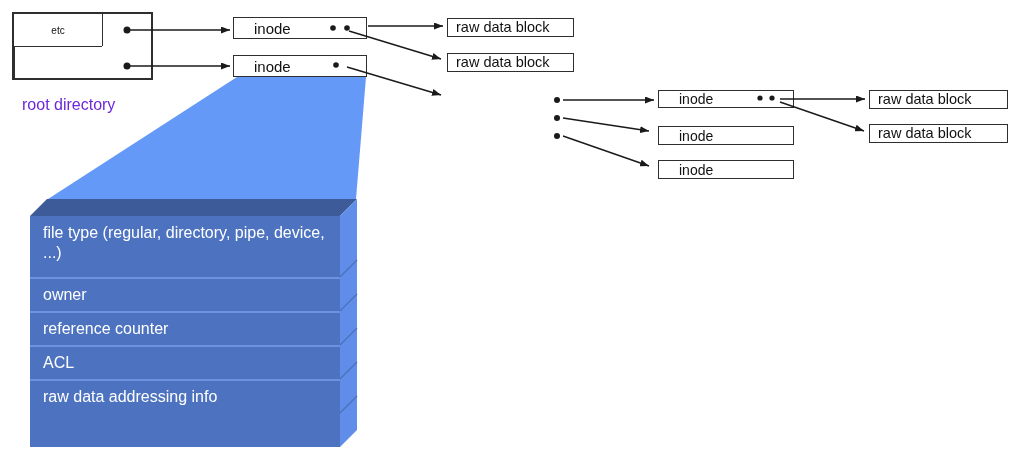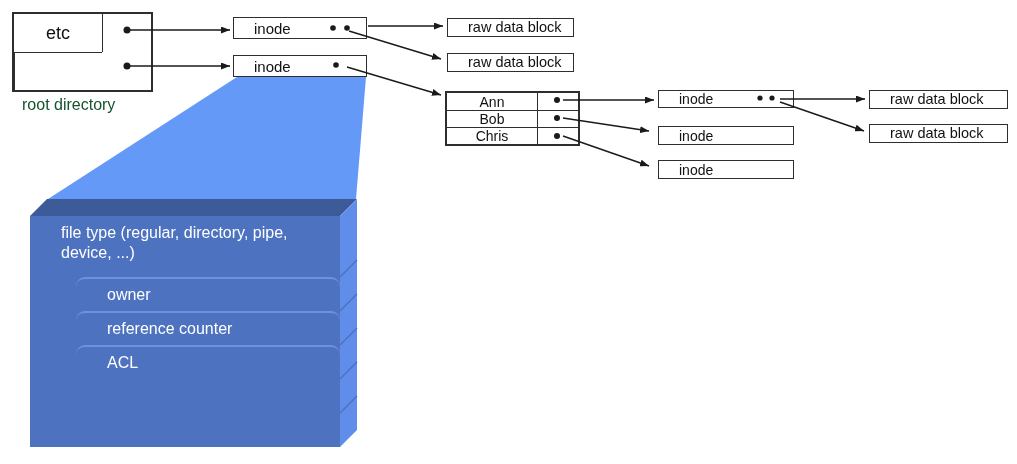--- a/index.html
+++ b/index.html
@@ -15,48 +15,48 @@
   .side-sep{stroke:var(--side-sep);stroke-width:1.5;}
   .edge{stroke:var(--arrow);stroke-width:1.4;fill:none;}
   .dot{fill:var(--arrow);}
 
   .box{
     position:absolute;background:#fff;border:1.5px solid #2e2e2e;
     box-sizing:border-box;display:flex;align-items:center;
     font-size:15px;line-height:1;white-space:nowrap;
   }
   .pad10{padding-left:20px;}
-  .pad8{padding-left:20px;}
+  .pad8{padding-left:8px;}
 
   .tbl{position:absolute;box-sizing:border-box;border:2px solid #2e2e2e;display:grid;background:#fff;}
   .tbl .cell{box-sizing:border-box;display:flex;align-items:center;justify-content:center;background:#fff;}
   .tbl .b-left{border-left:1.5px solid #2e2e2e;}
   .tbl .b-top{border-top:1.5px solid #2e2e2e;}
 
-  #root-table{left:12px;top:12px;width:141px;height:80px;grid-template-columns:88px 1fr;grid-template-rows:1fr 1fr;font-size:18px;}
+  #root-table{left:12px;top:12px;width:141px;height:68px;grid-template-columns:88px 1fr;grid-template-rows:1fr 1fr;font-size:10px;}
   #user-table{left:445px;top:91px;width:135px;height:55px;grid-template-columns:90px 1fr;grid-template-rows:1fr 1fr 1fr;font-size:14px;}
 
-  #root-dir-label{position:absolute;left:22px;top:96px;font-size:16px;color:#14532d;}
+  #root-dir-label{position:absolute;left:22px;top:96px;font-size:16px;color:#6d28d9;}
 
   #inode1{left:233px;top:17px;width:134px;height:22px;}
   #inode2{left:233px;top:55px;width:134px;height:22px;}
   #rdb1{left:447px;top:18px;width:127px;height:19px;font-size:14.5px;}
   #rdb2{left:447px;top:53px;width:127px;height:19px;font-size:14.5px;}
   #inode3{left:658px;top:90px;width:136px;height:18px;font-size:14px;}
   #inode4{left:658px;top:126px;width:136px;height:19px;font-size:14px;}
   #inode5{left:658px;top:160px;width:136px;height:19px;font-size:14px;}
   #rdb3{left:869px;top:90px;width:139px;height:19px;font-size:14.5px;}
   #rdb4{left:869px;top:124px;width:139px;height:19px;font-size:14.5px;}
 
   #stack{
     position:absolute;left:30px;top:216px;width:310px;height:231px;
     background:var(--stack-front);box-sizing:border-box;color:#fff;font-size:16px;
   }
-  .stack-row{box-sizing:border-box;padding-left:31px;display:flex;align-items:center;overflow:hidden;border-radius:9px;}
-  .stack-row + .stack-row{border-top:2px solid var(--front-sep);margin-left:46px;}
+  .stack-row{box-sizing:border-box;padding-left:13px;display:flex;align-items:center;overflow:hidden;}
+  .stack-row + .stack-row{border-top:2px solid var(--front-sep);}
   .stack-row.tall{height:61px;align-items:flex-start;padding-top:7px;line-height:20px;white-space:normal;padding-right:14px;display:block;}
   .stack-row.std{height:34px;}
 </style>
 </head>
 <body>
 
 <div class="canvas">
 
   <svg class="layer">
     <polygon class="funnel" points="237,77 366,77 356,199 48,199"></polygon>
@@ -82,28 +82,20 @@
   <div class="box pad10" id="inode2">
     <span>inode</span>
   </div>
   <div class="box pad8" id="rdb1">
     <span>raw data block</span>
   </div>
   <div class="box pad8" id="rdb2">
     <span>raw data block</span>
   </div>
 
-  <div class="tbl" id="user-table">
-    <div class="cell">Ann</div>
-    <div class="cell b-left"></div>
-    <div class="cell b-top">Bob</div>
-    <div class="cell b-left b-top"></div>
-    <div class="cell b-top">Chris</div>
-    <div class="cell b-left b-top"></div>
-  </div>
 
   <div class="box pad10" id="inode3">
     <span>inode</span>
   </div>
   <div class="box pad10" id="inode4">
     <span>inode</span>
   </div>
   <div class="box pad10" id="inode5">
     <span>inode</span>
   </div>
@@ -112,20 +104,21 @@
   </div>
   <div class="box pad8" id="rdb4">
     <span>raw data block</span>
   </div>
 
   <div id="stack">
     <div class="stack-row tall">file type (regular, directory, pipe, device, ...)</div>
     <div class="stack-row std">owner</div>
     <div class="stack-row std">reference counter</div>
     <div class="stack-row std">ACL</div>
+    <div class="stack-row std">raw data addressing info</div>
   </div>
 
   <svg class="layer">
     <defs>
       <marker id="ah" markerWidth="9" markerHeight="7" refX="9" refY="3.5" orient="auto" markerUnits="userSpaceOnUse">
         <path d="M0,0 L9,3.5 L0,7 Z" style="fill:var(--arrow);"></path>
       </marker>
     </defs>
 
     <circle class="dot" cx="127" cy="30" r="3.5"></circle>

